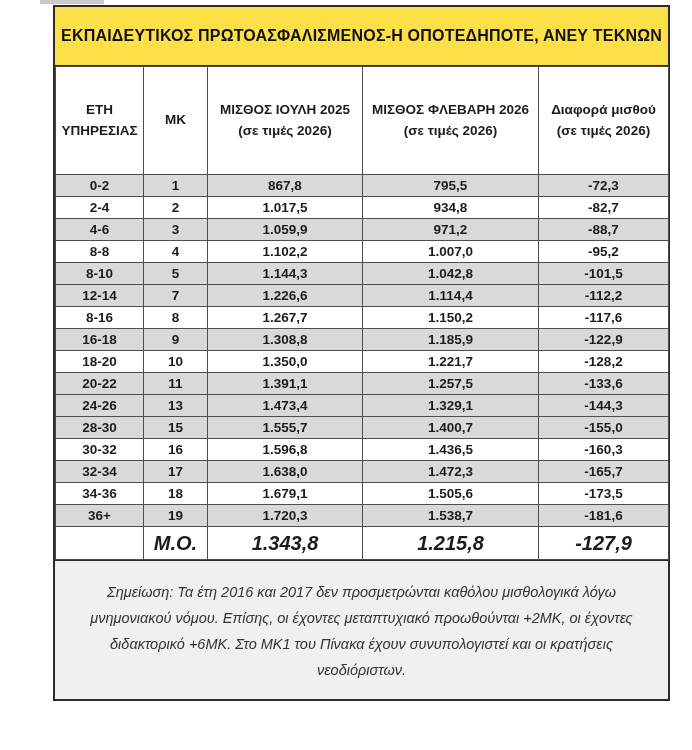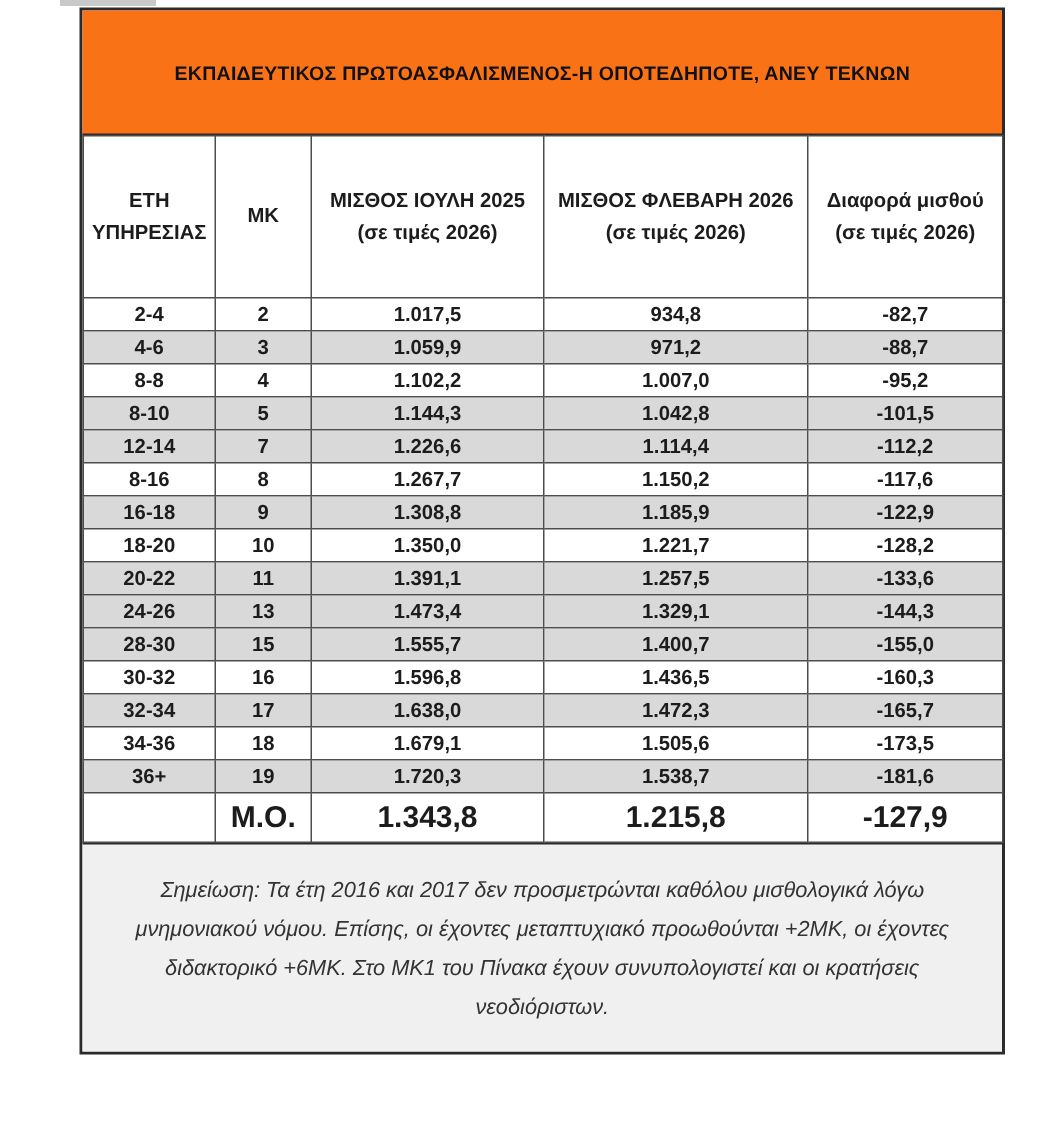--- a/index.html
+++ b/index.html
@@ -7,36 +7,36 @@
     width:692px; height:750px; background:#ffffff; position:relative;
     font-family:"Liberation Sans", sans-serif; overflow:hidden;
   }
   .artifact { position:absolute; left:40px; top:0; width:64px; height:4px; background:#c9c9c9; }
   .sheet {
     position:absolute; left:53px; top:5px; width:617px;
     border:2px solid #2b2b2b; background:#ffffff; box-sizing:border-box;
   }
   .title {
     height:58px; display:flex; align-items:center; justify-content:center;
-    background:#f97316; border-bottom:1px solid #2b2b2b;
-    font-weight:bold; font-size:13px; color:#111; letter-spacing:0.2px;
-    text-align:center; padding:12px 6px;
+    background:#fde047; border-bottom:1px solid #2b2b2b;
+    font-weight:bold; font-size:16px; color:#111; letter-spacing:0.2px;
+    text-align:center; padding:0 6px;
   }
   table { border-collapse:collapse; width:100%; table-layout:fixed; }
   th, td {
     border:1px solid #4d4d4d; text-align:center; color:#1c1c1c;
     padding:0; overflow:hidden;
   }
   thead th {
     height:107px; font-size:13.5px; font-weight:bold; background:#ffffff;
     vertical-align:middle; line-height:1.55;
   }
   tbody td { height:21px; font-size:13.5px; font-weight:bold; background:#ffffff; }
   tr.shade td { background:#d9d9d9; }
-  tr.mo td { height:32px; font-size:20px; font-weight:bold; background:#ffffff; }
+  tr.mo td { height:32px; font-size:20px; font-weight:bold; font-style:italic; background:#ffffff; }
   .note {
     background:#f0f0f0; border-top:1px solid #2b2b2b;
     padding:18px 14px 16px; text-align:center;
     font-style:italic; font-size:14.5px; line-height:1.8; color:#333333;
   }
 </style>
 </head>
 <body>
 
 <div class="artifact"></div>
@@ -69,20 +69,27 @@
           <div>ΜΙΣΘΟΣ ΦΛΕΒΑΡΗ 2026</div>
           <div>(σε τιμές 2026)</div>
         </th>
         <th>
           <div>Διαφορά μισθού</div>
           <div>(σε τιμές 2026)</div>
         </th>
       </tr>
     </thead>
     <tbody>
+        <tr class="shade">
+          <td>0-2</td>
+          <td>1</td>
+          <td>867,8</td>
+          <td>795,5</td>
+          <td>-72,3</td>
+        </tr>
         <tr>
           <td>2-4</td>
           <td>2</td>
           <td>1.017,5</td>
           <td>934,8</td>
           <td>-82,7</td>
         </tr>
         <tr class="shade">
           <td>4-6</td>
           <td>3</td>

